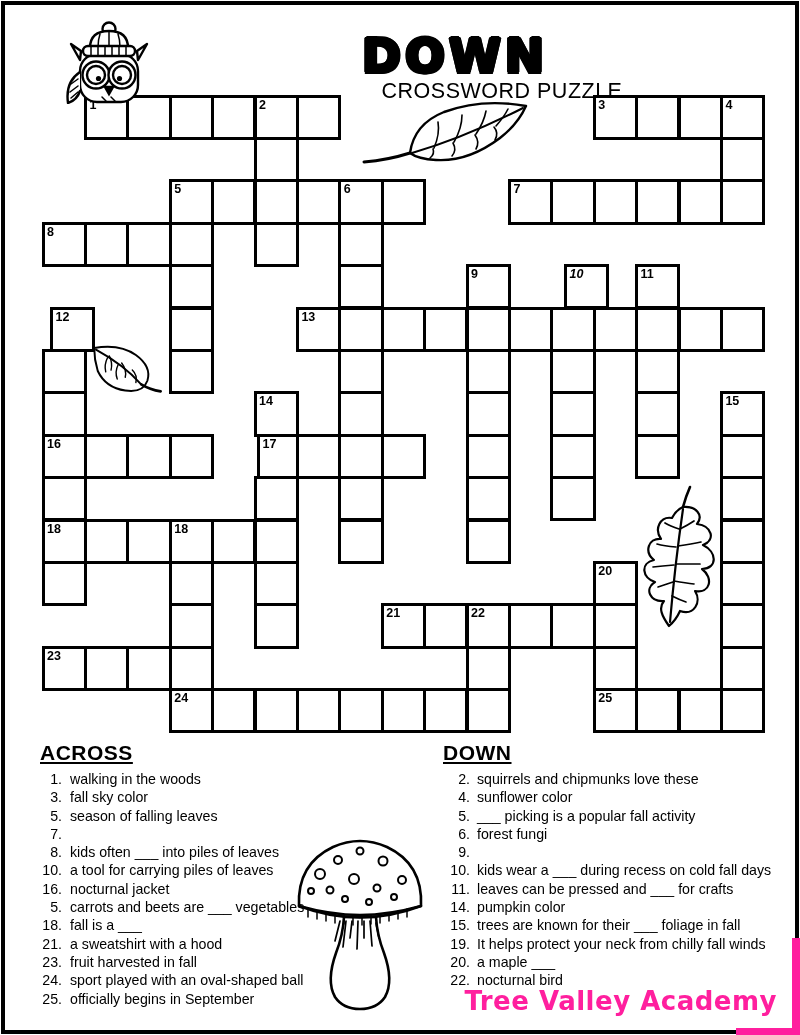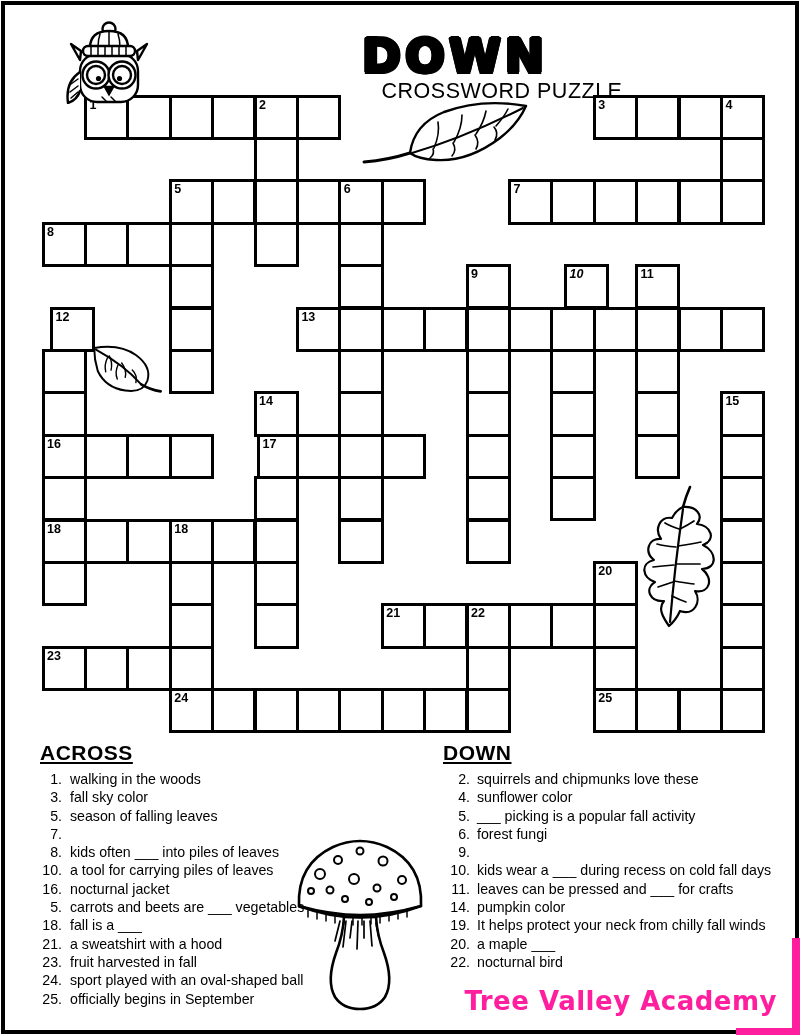--- a/index.html
+++ b/index.html
@@ -386,20 +386,24 @@
       </li>
       <li>
         <span class="cnum">11.</span>
         <span class="ctext">leaves can be pressed and ___ for crafts</span>
       </li>
       <li>
         <span class="cnum">14.</span>
         <span class="ctext">pumpkin color</span>
       </li>
       <li>
+        <span class="cnum">15.</span>
+        <span class="ctext">trees are known for their ___ foliage in fall</span>
+      </li>
+      <li>
         <span class="cnum">19.</span>
         <span class="ctext">It helps protect your neck from chilly fall winds</span>
       </li>
       <li>
         <span class="cnum">20.</span>
         <span class="ctext">a maple ___</span>
       </li>
       <li>
         <span class="cnum">22.</span>
         <span class="ctext">nocturnal bird</span>

